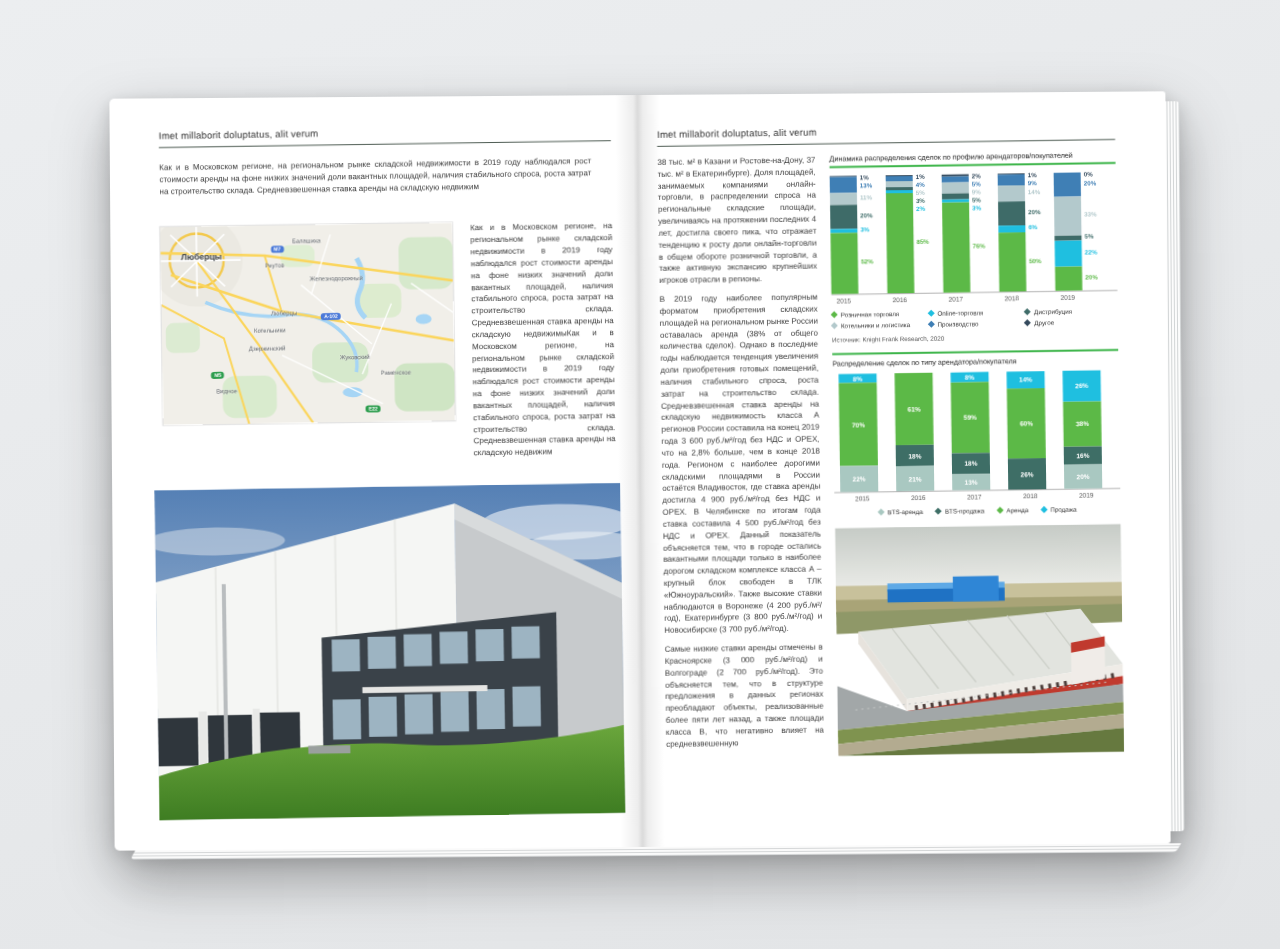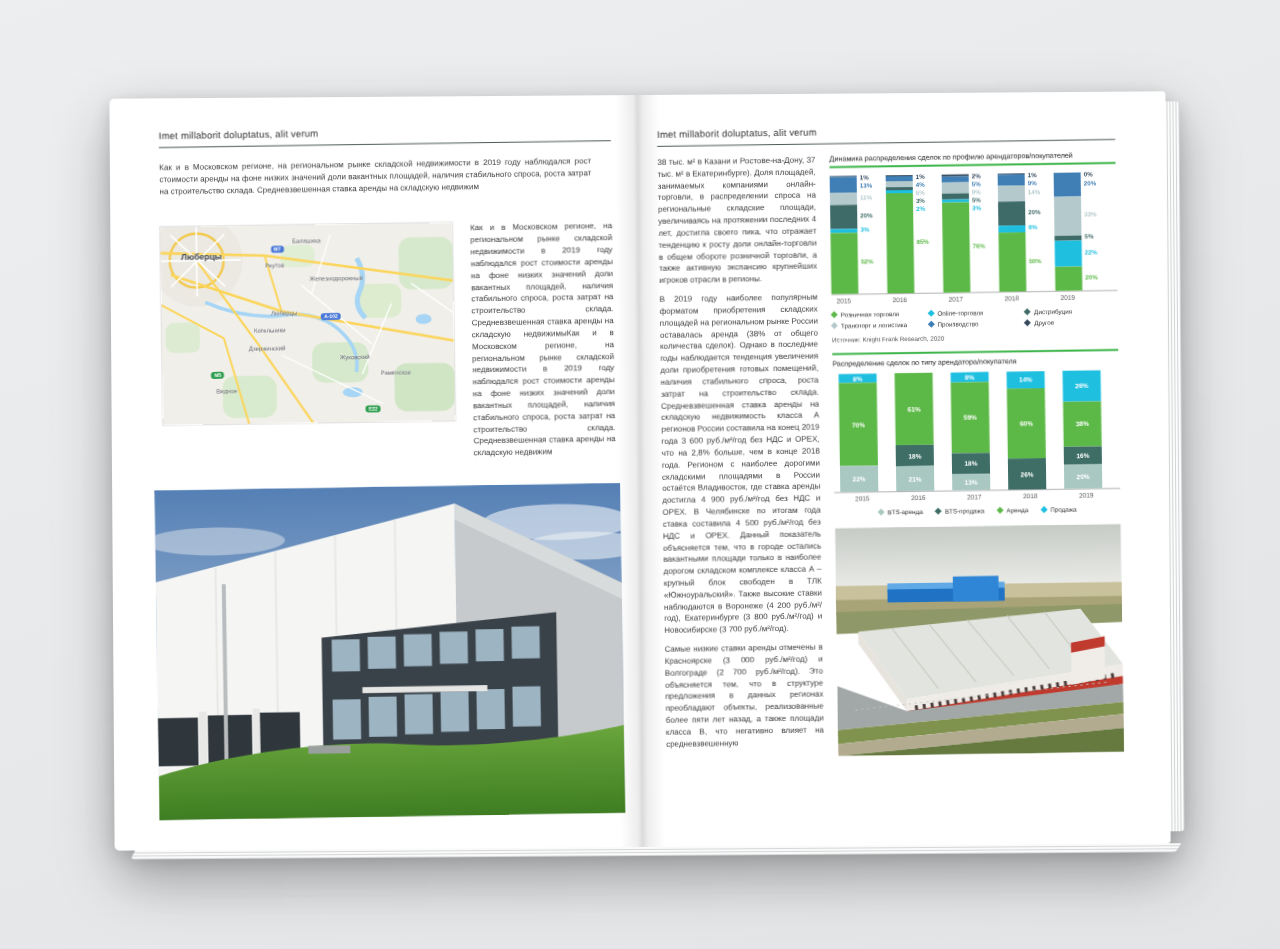--- a/index.html
+++ b/index.html
@@ -298,21 +298,21 @@
                   <div class="leg-item">
                     <div class="diamond" style="background: rgb(31, 191, 224);"></div>
                     <div class="leg-lbl">Online-торговля</div>
                   </div>
                   <div class="leg-item">
                     <div class="diamond" style="background: rgb(62, 107, 104);"></div>
                     <div class="leg-lbl">Дистрибуция</div>
                   </div>
                   <div class="leg-item">
                     <div class="diamond" style="background: rgb(179, 201, 204);"></div>
-                    <div class="leg-lbl">Транспорт и логистика</div>
+                    <div class="leg-lbl">Котельники и логистика</div>
                   </div>
                   <div class="leg-item">
                     <div class="diamond" style="background: rgb(63, 127, 181);"></div>
                     <div class="leg-lbl">Производство</div>
                   </div>
                   <div class="leg-item">
                     <div class="diamond" style="background: rgb(51, 73, 92);"></div>
                     <div class="leg-lbl">Другое</div>
                   </div>
                 </div>

